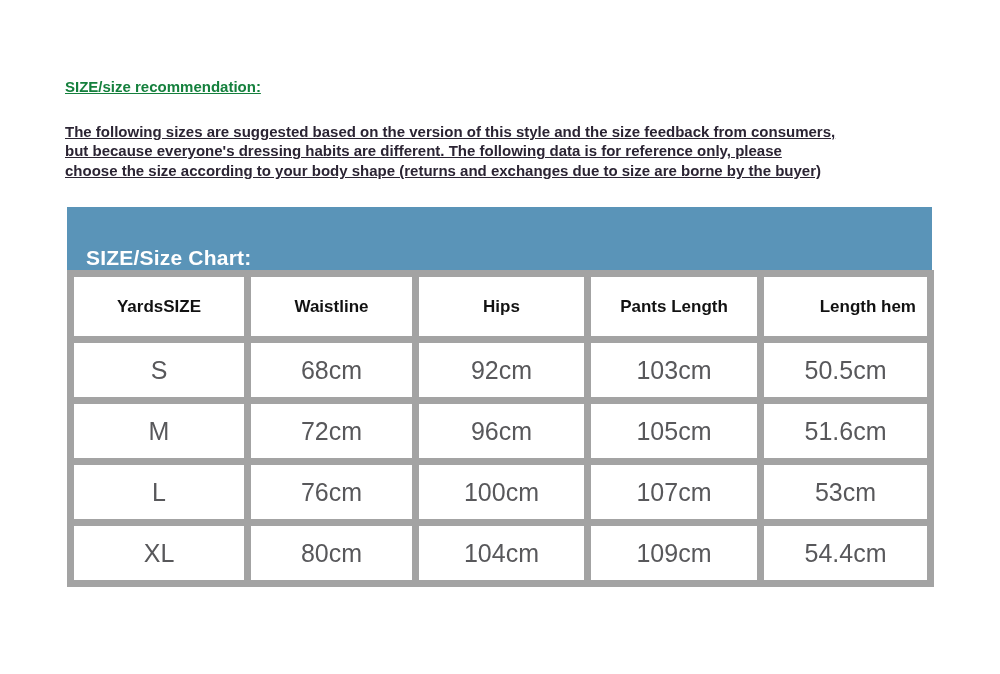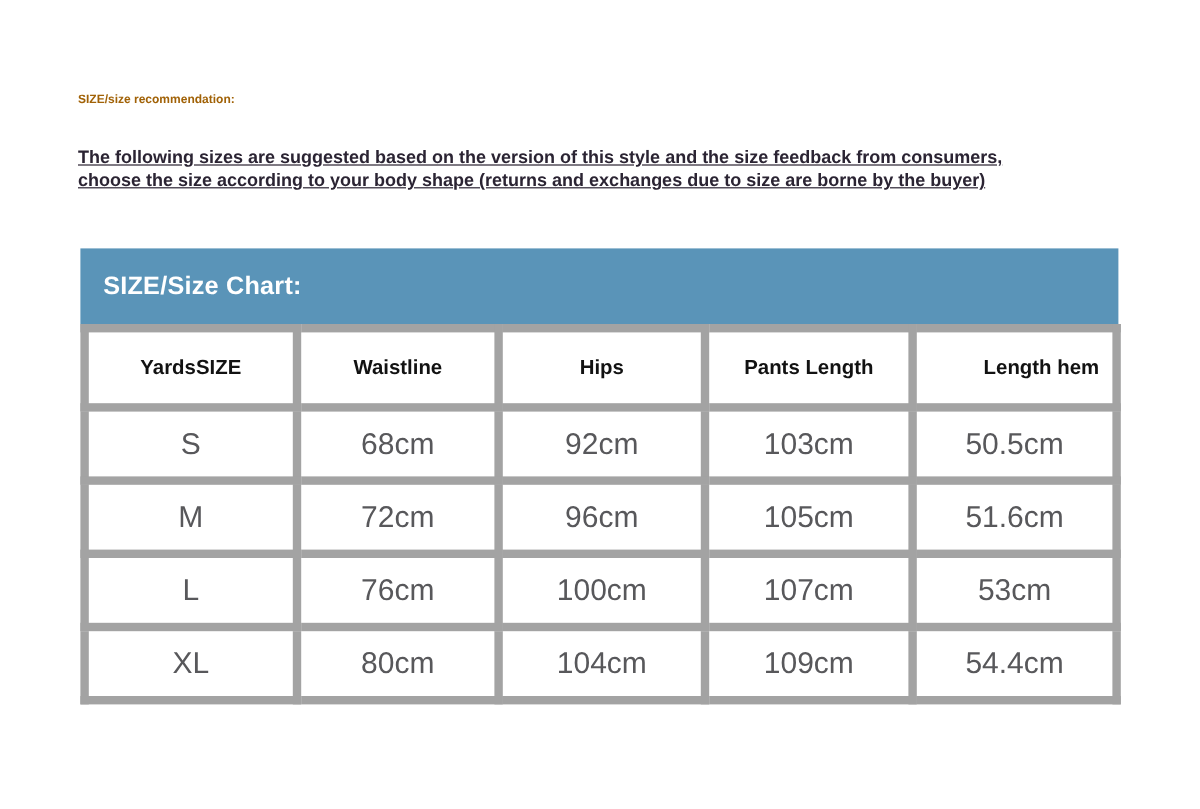--- a/index.html
+++ b/index.html
@@ -11,24 +11,25 @@
     position: relative;
     width: 1000px;
     height: 674px;
     background: #ffffff;
     overflow: hidden;
   }
   .rec-heading {
     position: absolute;
     left: 65px;
     top: 78px;
-    font-size: 10px;
+    font-size: 15px;
     font-weight: bold;
-    color: #a16207;
+    color: #15803d;
     white-space: nowrap;
+    text-decoration: underline;
   }
   .rec-intro {
     position: absolute;
     left: 65px;
     top: 122px;
     font-size: 15px;
     font-weight: bold;
     color: #2b2433;
     line-height: 19.4px;
     text-decoration: underline;
@@ -92,26 +93,27 @@
 </style>
 </head>
 <body>
 
 <div class="page">
 
   <div class="rec-heading">SIZE/size recommendation:</div>
 
   <div class="rec-intro">
     <div class="line">The following sizes are suggested based on the version of this style and the size feedback from consumers,</div>
+    <div class="line">but because everyone's dressing habits are different. The following data is for reference only, please</div>
     <div class="line">choose the size according to your body shape (returns and exchanges due to size are borne by the buyer)</div>
   </div>
 
   <div class="size-chart">
 
-    <div class="chart-title-bar" style="background: rgb(90, 148, 184);">
+    <div class="chart-title-bar" style="background: rgb(90, 148, 184); align-items: flex-end;">
       <span class="title-text">SIZE/Size Chart:</span>
     </div>
 
     <table class="size-table">
       <thead>
         <tr>
           <th class="col-1">YardsSIZE</th>
           <th class="col-2">Waistline</th>
           <th class="col-3">Hips</th>
           <th class="col-4">Pants Length</th>

